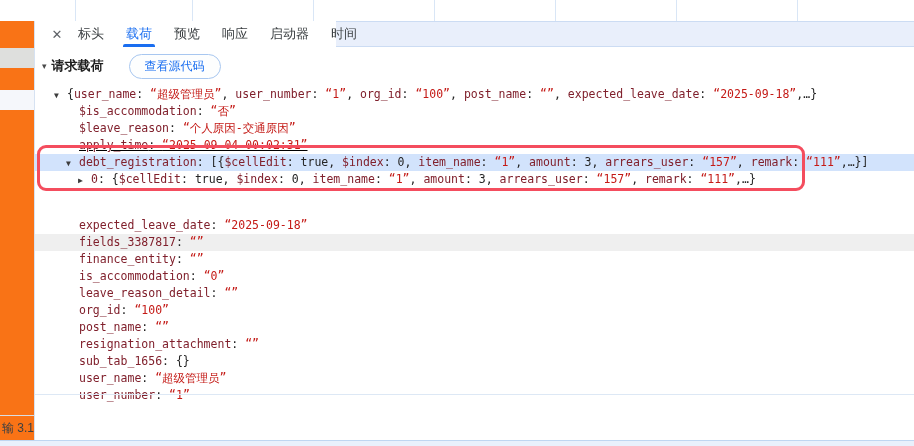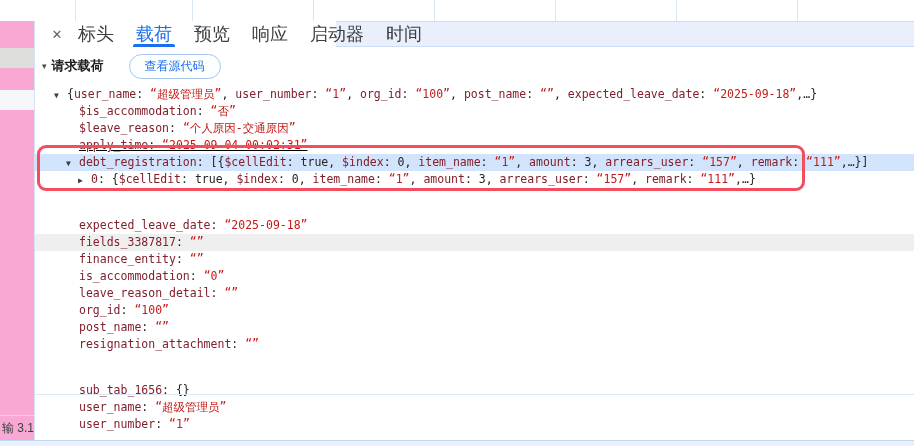--- a/index.html
+++ b/index.html
@@ -5,36 +5,36 @@
   * { margin:0; padding:0; box-sizing:border-box; }
   html,body { width:914px; height:446px; overflow:hidden; background:#fff;
               font-family:"Liberation Sans", sans-serif; }
   .stage { position:relative; width:914px; height:446px; background:#fff; }
 
   
   .top-strip { position:absolute; left:0; top:0; width:914px; height:21px; background:#fff; }
   .col-line { position:absolute; top:0; width:1px; height:21px; background:#d9e6f6; }
 
   
-  .left-strip { position:absolute; left:0; top:21px; width:34px; height:419px; background:#f9a8d4;text-decoration:underline; }
+  .left-strip { position:absolute; left:0; top:21px; width:34px; height:419px; background:#f97316;text-decoration:underline; }
   .band1 { position:absolute; left:0; top:27px; width:34px; height:20px; background:#dedfdd; }
   .band2 { position:absolute; left:0; top:69px; width:34px; height:20px; background:#f5f7fb; }
   .left-divider { position:absolute; left:0; top:394px; width:34px; height:1px; background:#dadde2; }
   .left-bottom-text { position:absolute; left:2px; top:399px; font-size:12px; color:#3c4043; white-space:nowrap; }
 
   .panel-border { position:absolute; left:34px; top:21px; width:1px; height:419px; background:#d6e2f2; }
 
   
   .tab-bar { position:absolute; left:35px; top:21px; width:879px; height:26px; background:#fff;
              display:flex; align-items:center; }
   .tab-bar-extra { position:absolute; left:301px; top:0; right:0; height:26px; background:#e9effb;
                    border-top:1px solid #ccdcf3; border-bottom:1px solid #ccdcf3; }
   .close-x { position:relative; margin-left:12px; font-size:13px; color:#5f6368; cursor:pointer; width:20px; text-align:center; }
   .tabs { position:relative; display:flex; height:100%; align-items:center; }
-  .tab { position:relative; padding:0 11px; font-size:18px; color:#3c4043; height:100%;
+  .tab { position:relative; padding:0 11px; font-size:13px; color:#3c4043; height:100%;
          display:flex; align-items:center; cursor:pointer; white-space:nowrap;text-align:center; }
   .tab.active { color:#1a6ef0; }
   .tab.active::after { content:""; position:absolute; left:8px; right:8px; bottom:0; height:3px;
                        background:#1a6ef0; border-radius:2px 2px 0 0; }
 
   
   .panel { position:absolute; left:35px; top:47px; width:879px; height:347px; background:#fff; }
   .panel-head { position:absolute; left:0; top:6px; height:26px; display:flex; align-items:center; }
   .head-tri { font-size:9px; color:#4a4a4a; margin:0 5px 0 7px; }
   .head-title { font-size:13px; font-weight:bold; color:#1f1f1f; }
@@ -112,21 +112,21 @@
         <div class="row selected" style="padding-left: 31px;"><span class="tri">▼</span><span class="seg-key">debt_registration</span><span class="seg-plain">: [{</span><span class="seg-key">$cellEdit</span><span class="seg-plain">: true, </span><span class="seg-key">$index</span><span class="seg-plain">: 0, </span><span class="seg-key">item_name</span><span class="seg-plain">: </span><span class="seg-str">“1”</span><span class="seg-plain">, </span><span class="seg-key">amount</span><span class="seg-plain">: 3, </span><span class="seg-key">arrears_user</span><span class="seg-plain">: </span><span class="seg-str">“157”</span><span class="seg-plain">, </span><span class="seg-key">remark</span><span class="seg-plain">: </span><span class="seg-str">“111”</span><span class="seg-plain">,…}]</span></div>
         <div class="row" style="padding-left: 43px;"><span class="tri">▶</span><span class="seg-key">0</span><span class="seg-plain">: {</span><span class="seg-key">$cellEdit</span><span class="seg-plain">: true, </span><span class="seg-key">$index</span><span class="seg-plain">: 0, </span><span class="seg-key">item_name</span><span class="seg-plain">: </span><span class="seg-str">“1”</span><span class="seg-plain">, </span><span class="seg-key">amount</span><span class="seg-plain">: 3, </span><span class="seg-key">arrears_user</span><span class="seg-plain">: </span><span class="seg-str">“157”</span><span class="seg-plain">, </span><span class="seg-key">remark</span><span class="seg-plain">: </span><span class="seg-str">“111”</span><span class="seg-plain">,…}</span></div>
         <div class="row" style="padding-left: 31px; margin-top: 29px;"><span class="tri"></span><span class="seg-key">expected_leave_date</span><span class="seg-plain">: </span><span class="seg-str">“2025-09-18”</span></div>
         <div class="row hover" style="padding-left: 31px;"><span class="tri"></span><span class="seg-key">fields_3387817</span><span class="seg-plain">: </span><span class="seg-str">“”</span></div>
         <div class="row" style="padding-left: 31px;"><span class="tri"></span><span class="seg-key">finance_entity</span><span class="seg-plain">: </span><span class="seg-str">“”</span></div>
         <div class="row" style="padding-left: 31px;"><span class="tri"></span><span class="seg-key">is_accommodation</span><span class="seg-plain">: </span><span class="seg-str">“0”</span></div>
         <div class="row" style="padding-left: 31px;"><span class="tri"></span><span class="seg-key">leave_reason_detail</span><span class="seg-plain">: </span><span class="seg-str">“”</span></div>
         <div class="row" style="padding-left: 31px;"><span class="tri"></span><span class="seg-key">org_id</span><span class="seg-plain">: </span><span class="seg-str">“100”</span></div>
         <div class="row" style="padding-left: 31px;"><span class="tri"></span><span class="seg-key">post_name</span><span class="seg-plain">: </span><span class="seg-str">“”</span></div>
         <div class="row" style="padding-left: 31px;"><span class="tri"></span><span class="seg-key">resignation_attachment</span><span class="seg-plain">: </span><span class="seg-str">“”</span></div>
-        <div class="row" style="padding-left: 31px; margin-top: 29px;"><span class="tri"></span><span class="seg-key">sub_tab_1656</span><span class="seg-plain">: {}</span></div>
+        <div class="row" style="padding-left: 31px;"><span class="tri"></span><span class="seg-key">sub_tab_1656</span><span class="seg-plain">: {}</span></div>
         <div class="row" style="padding-left: 31px;"><span class="tri"></span><span class="seg-key">user_name</span><span class="seg-plain">: </span><span class="seg-str">“超级管理员”</span></div>
         <div class="row" style="padding-left: 31px;"><span class="tri"></span><span class="seg-key">user_number</span><span class="seg-plain">: </span><span class="seg-str">“1”</span></div>
       </div>
   </div>
 
   <div class="panel-bottom-line"></div>
   <div class="bottom-band"></div>
 
   <div class="annotation"></div>
 

